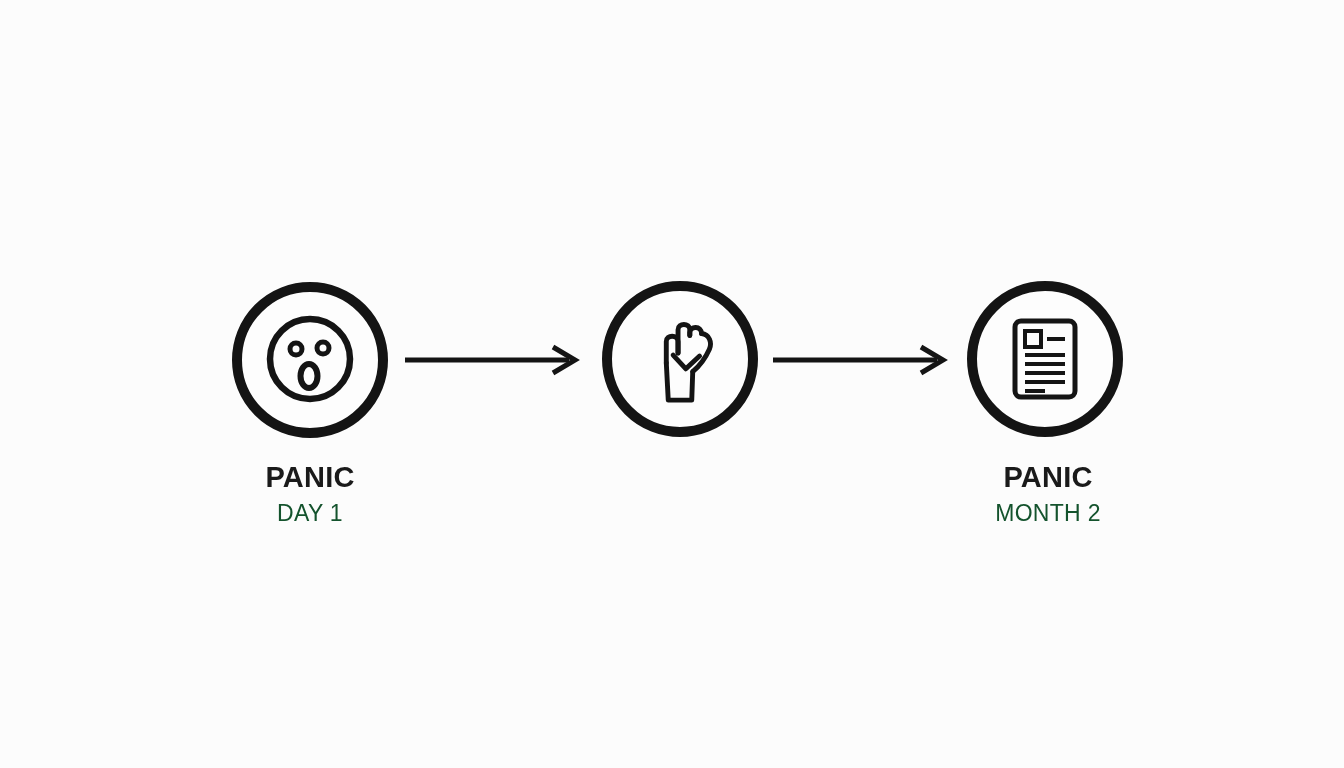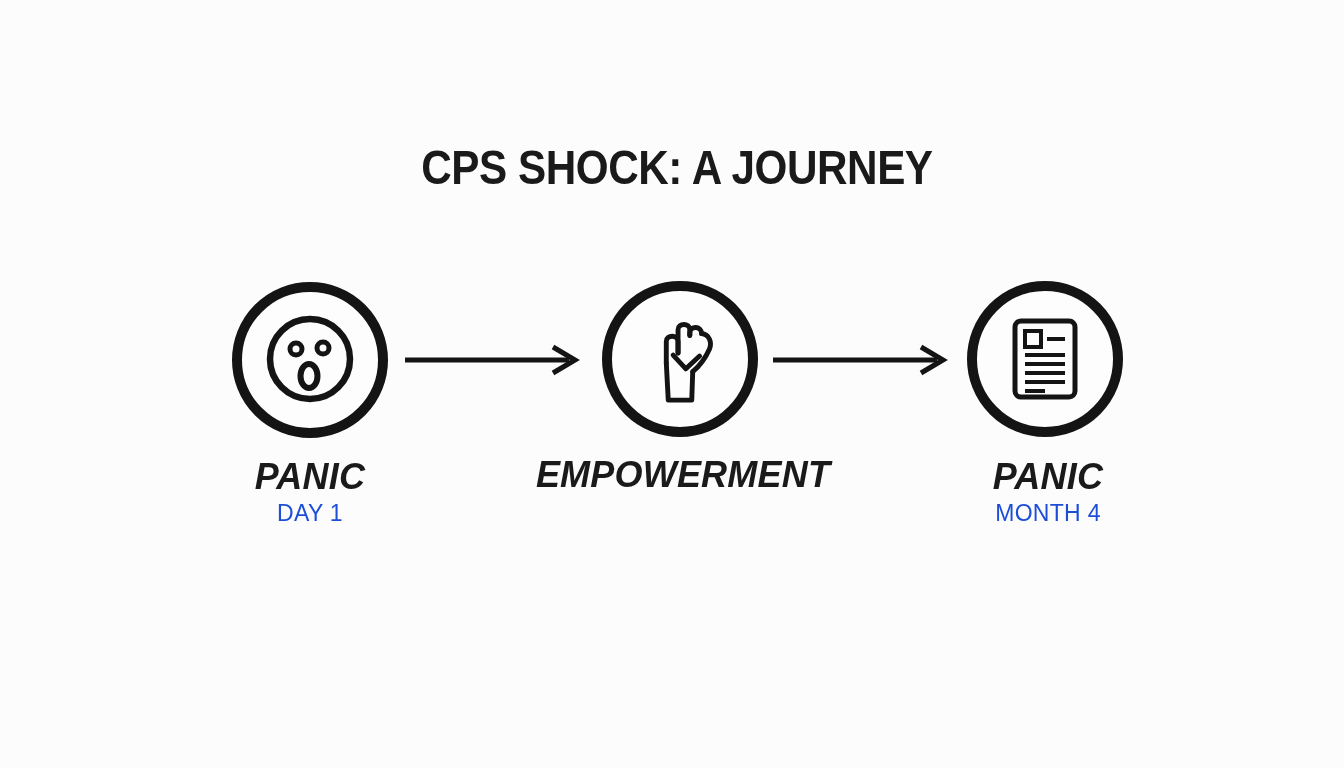--- a/index.html
+++ b/index.html
@@ -47,56 +47,52 @@
   }
   .circle-1 { left: 232px; top: 282px; }
   .circle-2 { left: 602px; top: 281px; }
   .circle-3 { left: 967px; top: 281px; }
   .labelblock {
     position: absolute;
     width: 320px;
     text-align: center;
   }
   .label {
-    font-size: 36px;
+    font-size: 29px;
     font-weight: bold;
     letter-spacing: 0.2px;
     color: #1a1a1a;
     line-height: 32px;
-    font-style: italic;
   }
   .sublabel {
     margin-top: 7px;
     font-size: 23px;
     font-weight: 400;
     letter-spacing: 0.3px;
-    color: #1d4ed8;
+    color: #14532d;
     line-height: 26px;
   }
   .lb-1 { left: 150px; top: 461px; }
   .lb-2 { left: 523px; top: 459px; }
   .lb-3 { left: 888px; top: 461px; }
   .arrow {
     position: absolute;
     top: 338px;
     width: 180px;
     height: 44px;
   }
   .arrow-1 { left: 403px; }
   .arrow-2 { left: 771px; }
   svg { display: block; }
 </style>
 </head>
 <body>
 
 <div class="canvas">
 
-  <div class="title">
-    <span class="squeeze">CPS SHOCK: A JOURNEY</span>
-  </div>
 
   <div class="circle circle-1">
     <span>
       <svg width="100" height="100" viewBox="0 0 100 100" fill="none" stroke="#141414">
         <circle cx="50" cy="49" r="40" stroke-width="6.5"></circle>
         <circle cx="36" cy="39" r="6" stroke-width="5"></circle>
         <circle cx="63" cy="38" r="6" stroke-width="5"></circle>
         <ellipse cx="49" cy="66" rx="8.5" ry="12" stroke-width="6"></ellipse>
       </svg>
     </span>
@@ -143,21 +139,20 @@
       </svg>
     </span>
   </div>
 
   <div class="labelblock lb-1">
     <div class="label">PANIC</div>
     <div class="sublabel">DAY 1</div>
   </div>
 
   <div class="labelblock lb-2">
-    <div class="label">EMPOWERMENT</div>
   </div>
 
   <div class="labelblock lb-3">
     <div class="label">PANIC</div>
-    <div class="sublabel">MONTH 4</div>
+    <div class="sublabel">MONTH 2</div>
   </div>
 
 </div>
 
 </body></html>

